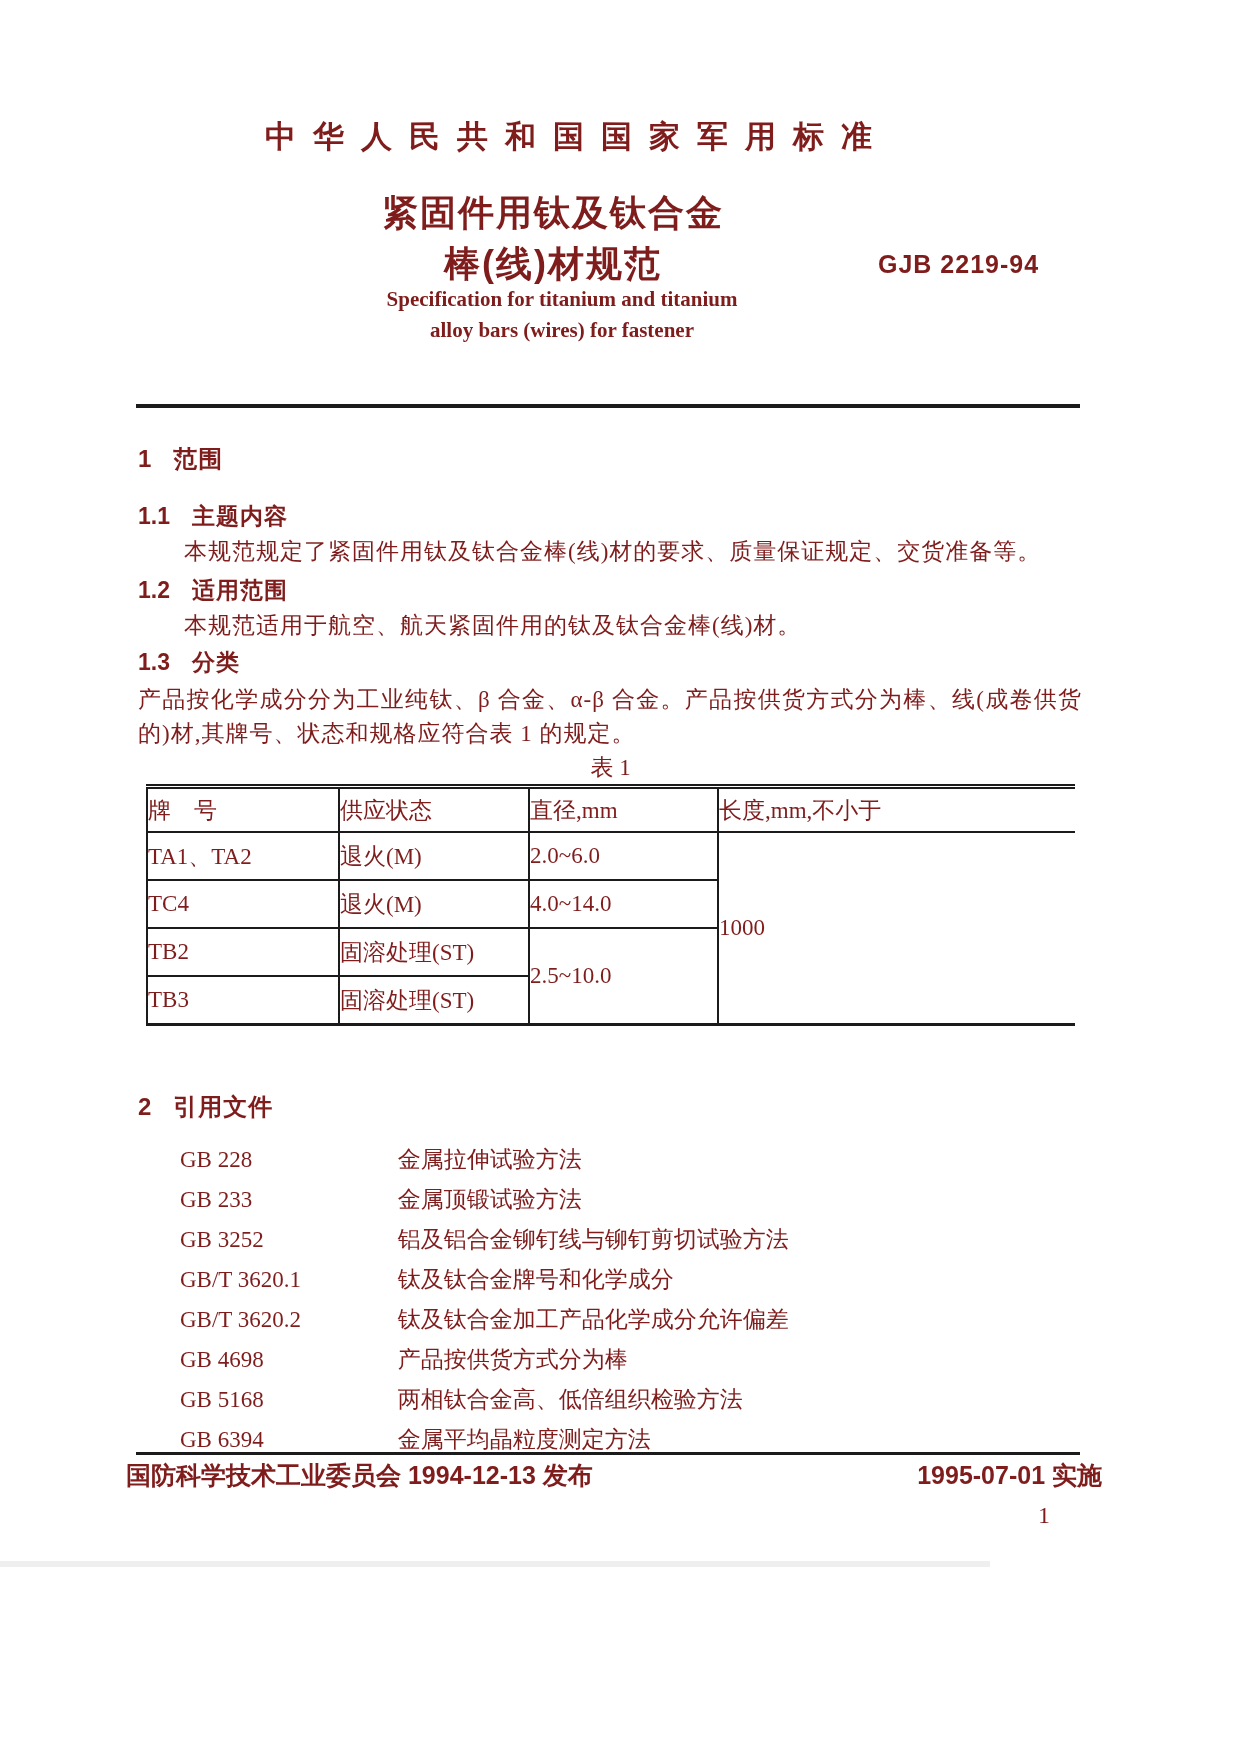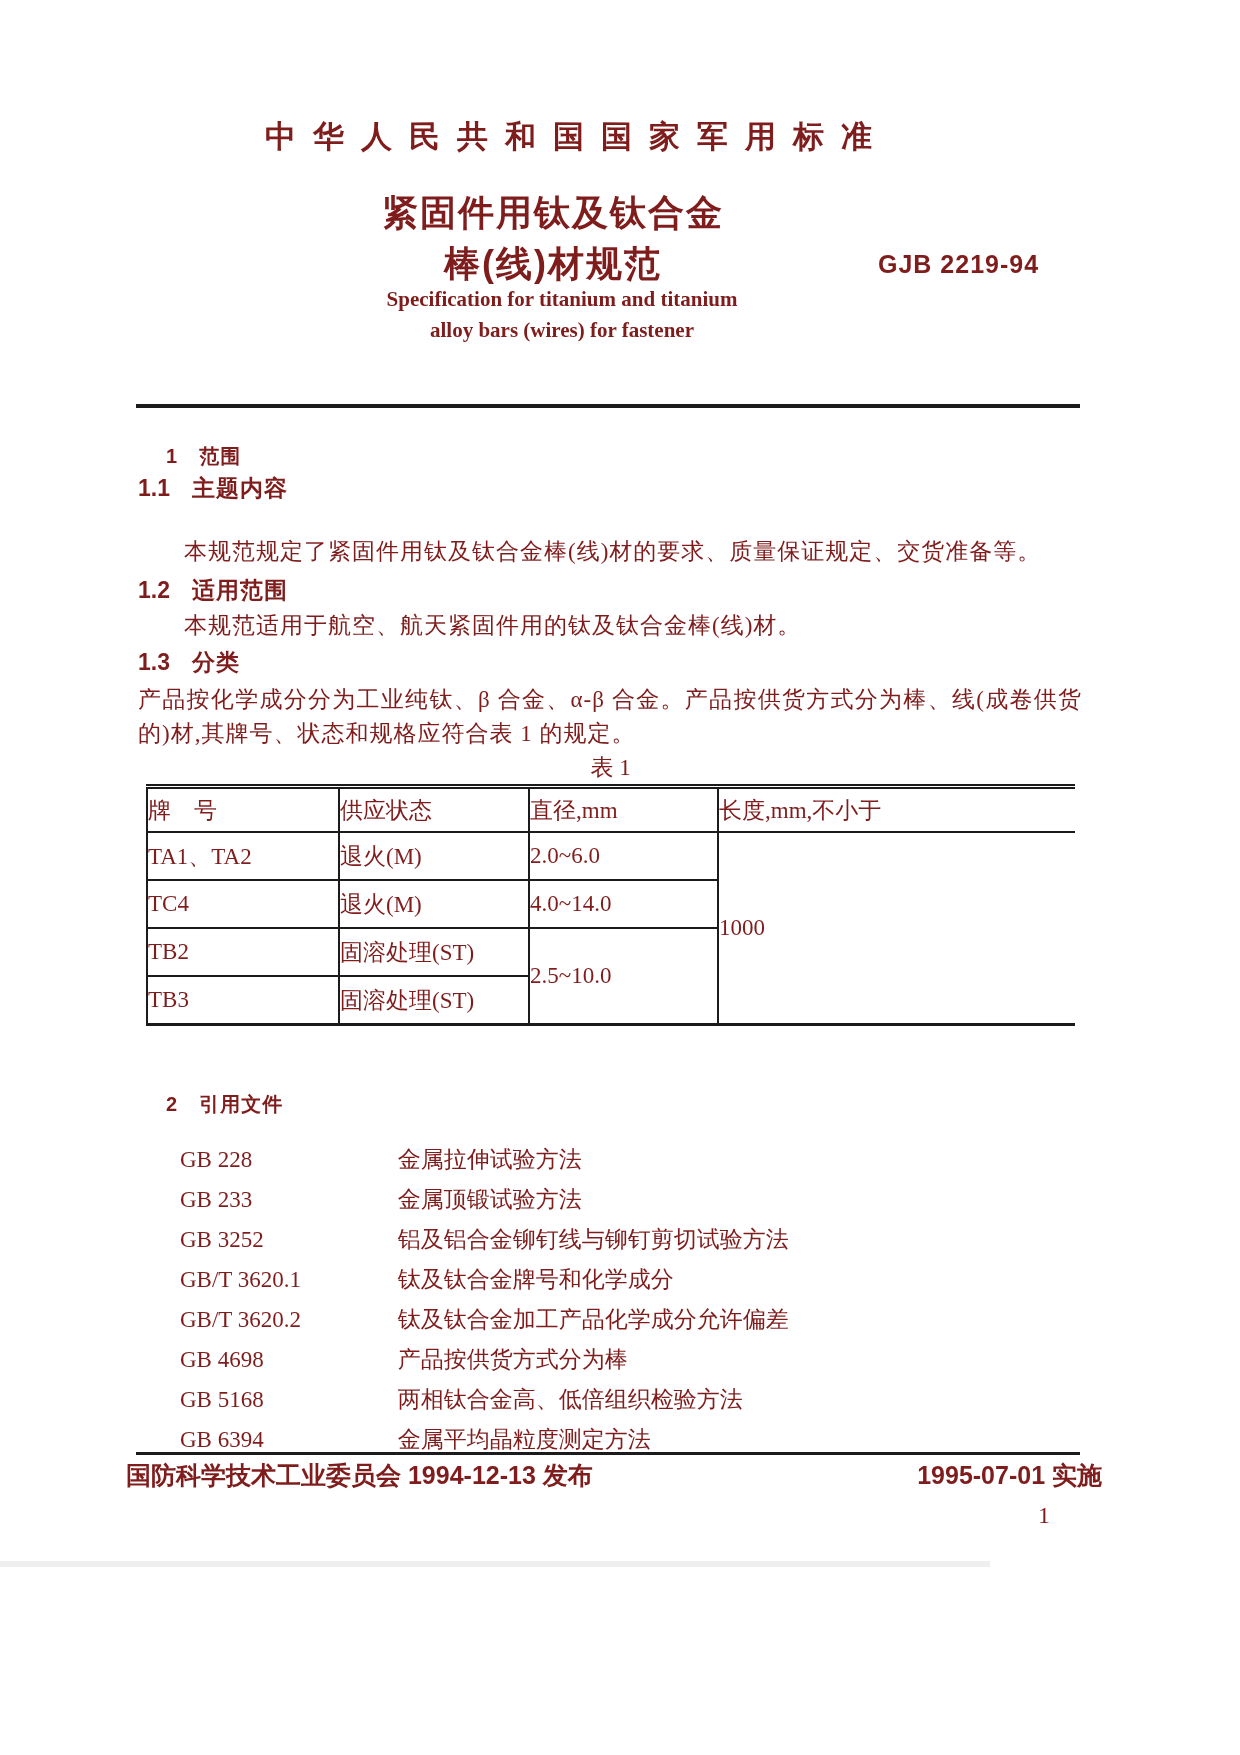--- a/index.html
+++ b/index.html
@@ -21,22 +21,22 @@
   .title-en.l2{top:318px;}
 
   .rule{position:absolute;left:136px;width:944px;background:#1b1b1b;}
   .rule.top{top:404px;height:4px;}
   .rule.bottom{top:1452px;height:3px;}
 
   
   .head{position:absolute;left:138px;font-family:"Liberation Sans",sans-serif;
         font-weight:bold;font-size:23px;letter-spacing:1px;}
   .head .num{display:inline-block;margin-right:22px;letter-spacing:0;}
-  .head.lvl1{font-size:20px;margin-left:28px;}
-  .h-s1{top:443px;} .h-s11{top:473px;} .h-s12{top:575px;} .h-s13{top:647px;} .h-s2{top:1091px;}
+  .head.lvl1{font-size:24px;}
+  .h-s1{top:443px;} .h-s11{top:501px;} .h-s12{top:575px;} .h-s13{top:647px;} .h-s2{top:1091px;}
 
   .para{position:absolute;left:138px;width:944px;font-size:23px;letter-spacing:1px;line-height:30px;}
   .p1{top:537px;text-indent:46px;}
   .p2{top:611px;text-indent:46px;}
   .p3a{top:685px;text-align:justify;text-align-last:justify;}
   .p3b{top:719px;}
 
   
   .tcap{position:absolute;top:752px;left:146px;width:929px;text-align:center;font-size:23px;}
   table.t1{position:absolute;top:784px;left:146px;width:929px;border-collapse:collapse;

